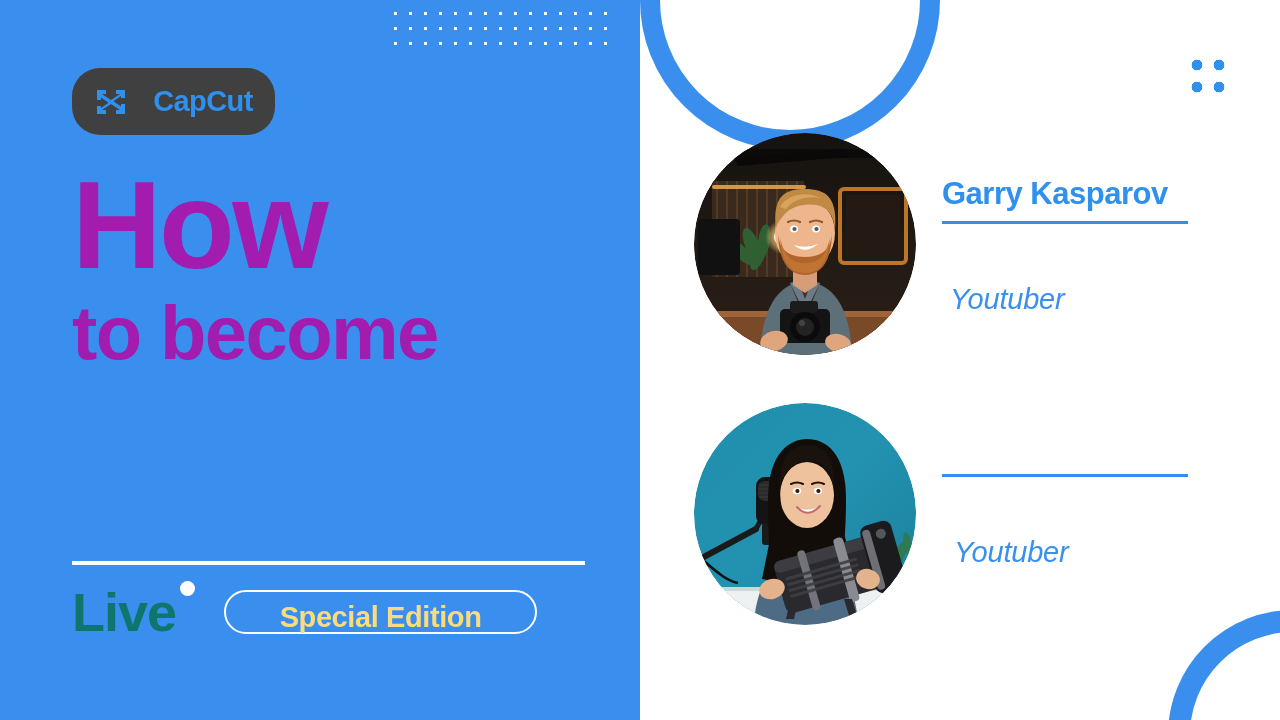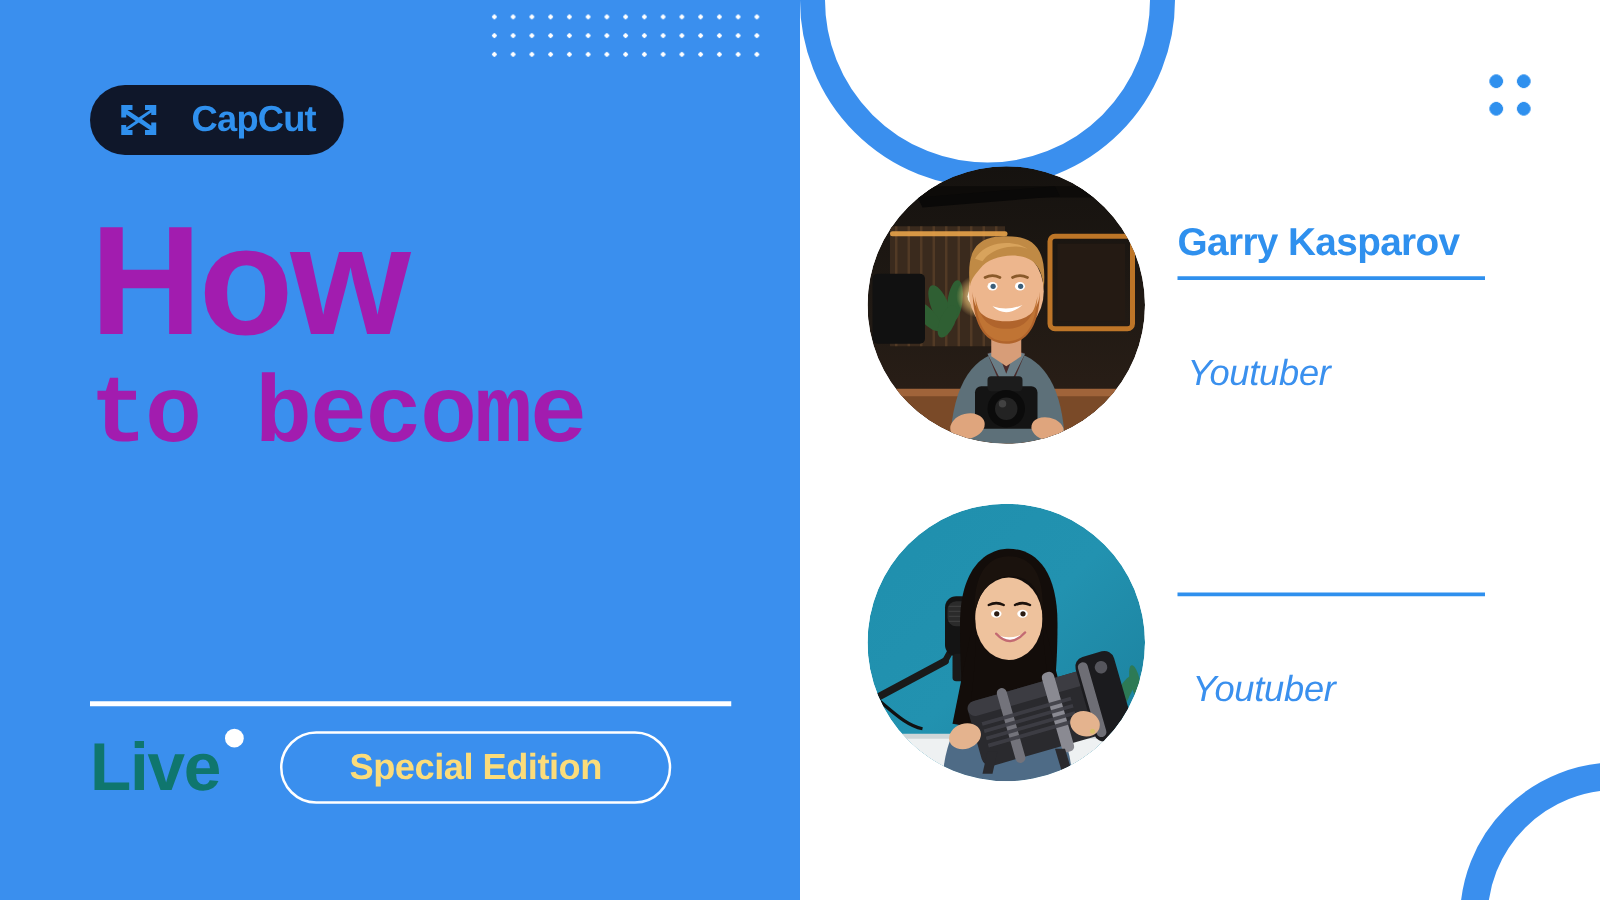--- a/index.html
+++ b/index.html
@@ -30,22 +30,22 @@
     width:228px; height:48px;
     z-index:3;
     background-image:radial-gradient(#ffffff 1.6px, transparent 1.9px);
     background-size:15px 15px;
     background-position:0 0;
   }
 
   
   .logo-pill{
     position:absolute; left:72px; top:68px;
-    width:203px; height:56px;
-    background:#0f172a;
+    width:203px; height:67px;
+    background:#404040;
     border-radius:28px;
     display:flex; align-items:center; justify-content:center;
     gap:25px;
     z-index:4;
   }
   .logo-mark{ width:34px; height:30px; display:block; }
   .logo-text{
     font-size:29px; font-weight:700; color:#2f90ee;
     letter-spacing:-0.6px; line-height:1;
   }
@@ -55,21 +55,21 @@
     position:absolute; left:72px; top:168px;
     width:540px; z-index:4;
     color:#a21caf;
   }
   .h-line1{
     font-size:124px; font-weight:800; line-height:0.93;
     letter-spacing:-2.5px;
   }
   .h-line2{
     font-size:76px; font-weight:700; line-height:1.06;
-    letter-spacing:-1.6px; margin-top:10px;font-family:Liberation Mono, monospace;
+    letter-spacing:-1.6px; margin-top:10px;
   }
   .h-line3{
     font-size:76px; font-weight:700; line-height:1.06;
     letter-spacing:-1.6px;
   }
 
   
   .divider{
     position:absolute; left:72px; top:561px;
     width:513px; height:4px;
@@ -86,24 +86,24 @@
     font-size:54px; font-weight:700; color:#0f766e;
     letter-spacing:-1px; line-height:1;
   }
   .live-dot{
     position:absolute; right:-19px; top:-4px;
     width:15px; height:15px; border-radius:50%;
     background:#ffffff;
   }
   .special-pill{
     margin-left:48px;
-    width:313px; height:58px;
+    width:313px; height:44px;
     border:2.5px solid #ffffff;
     border-radius:29px;
-    display:flex; align-items:center; justify-content:center;
+    display:flex; align-items:flex-end; justify-content:center;
   }
   .special-text{
     font-size:29px; font-weight:700; color:#fbdc7a;
     letter-spacing:-0.4px; line-height:1;
   }
 
   
   .dot-grid-blue{
     position:absolute; left:1186px; top:54px;
     width:46px; height:46px; z-index:5;

